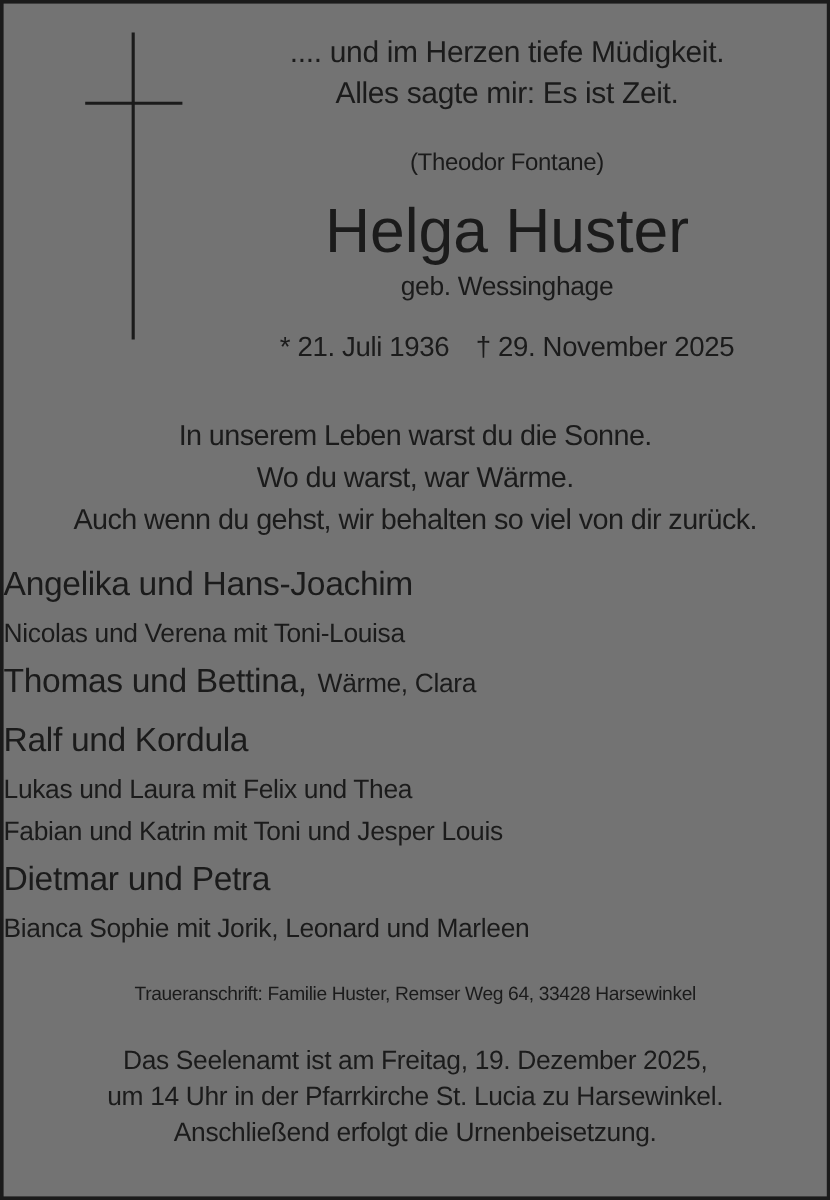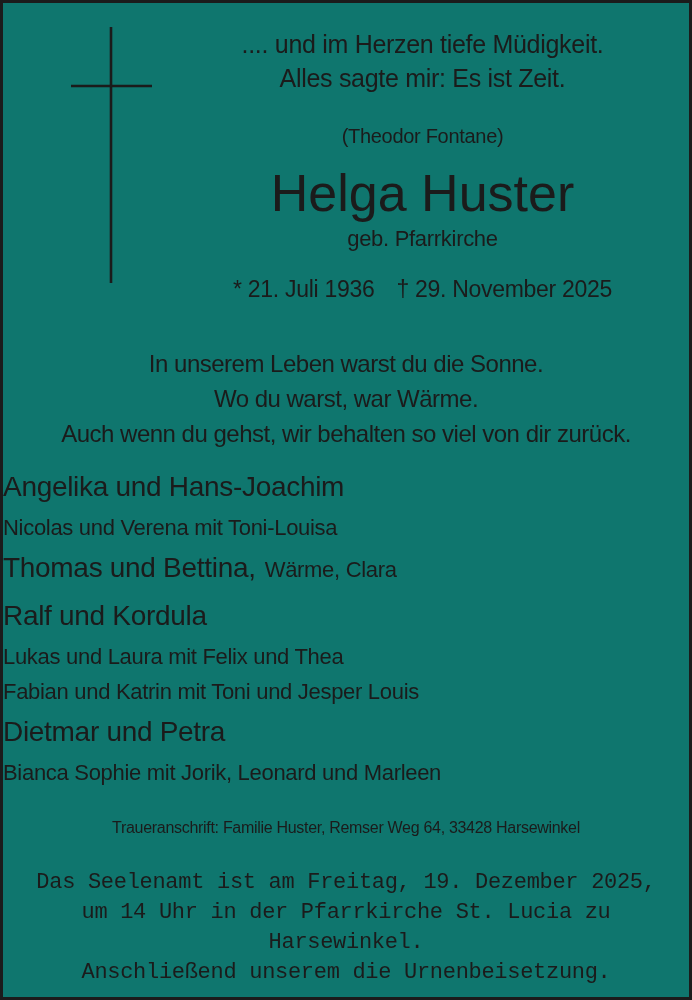--- a/index.html
+++ b/index.html
@@ -11,21 +11,21 @@
     font-family: "Liberation Sans", sans-serif;
     color: #1b1b1b;
     letter-spacing: -0.3px;
     -webkit-font-smoothing: antialiased;
   }
   .notice-card {
     box-sizing: border-box;
     width: 692px;
     height: 1000px;
     border: 3px solid #1b1b1b;
-    background: #0f766e;
+    background: #737373;
     overflow: hidden;
     position: relative;
   }
   
   .header-section {
     position: relative;
     padding-top: 24px;
   }
   .cross-wrap {
     position: absolute;
@@ -110,41 +110,40 @@
   }
   
   .service-section {
     margin-top: 26px;
     text-align: center;
   }
   .service-line {
     font-size: 22px;
     line-height: 30px;
     letter-spacing: -0.3px;
-    font-family: Liberation Mono, monospace;
   }
 </style>
 </head>
 <body>
 
 <div class="notice-card">
 
   <div class="header-section">
     <div class="cross-wrap">
       <svg width="85" height="260" viewBox="0 0 85 260" aria-hidden="true">
         <line x1="42" y1="2" x2="42" y2="258" stroke="#1b1b1b" stroke-width="2.6"></line>
         <line x1="2" y1="61" x2="83" y2="61" stroke="#1b1b1b" stroke-width="2.6"></line>
       </svg>
     </div>
     <div class="header-text">
       <div class="quote-line">.... und im Herzen tiefe Müdigkeit.</div>
       <div class="quote-line">Alles sagte mir: Es ist Zeit.</div>
       <div class="attribution">(Theodor Fontane)</div>
       <div class="deceased-name">Helga Huster</div>
-      <div class="maiden-name">geb. Pfarrkirche</div>
+      <div class="maiden-name">geb. Wessinghage</div>
       <div class="life-dates">
         <span class="birth-date">* 21. Juli 1936</span><span class="death-date">† 29. November 2025</span>
       </div>
     </div>
   </div>
 
   <div class="verse-section">
     <div class="verse-line">In unserem Leben warst du die Sonne.</div>
     <div class="verse-line">Wo du warst, war Wärme.</div>
     <div class="verse-line">Auch wenn du gehst, wir behalten so viel von dir zurück.</div>
@@ -163,16 +162,16 @@
     <div class="mourner-small">Bianca Sophie mit Jorik, Leonard und Marleen</div>
   </div>
 
   <div class="address-section">
     <div class="address-line">Traueranschrift: Familie Huster, Remser Weg 64, 33428 Harsewinkel</div>
   </div>
 
   <div class="service-section">
     <div class="service-line">Das Seelenamt ist am Freitag, 19. Dezember 2025,</div>
     <div class="service-line">um 14 Uhr in der Pfarrkirche St. Lucia zu Harsewinkel.</div>
-    <div class="service-line">Anschließend unserem die Urnenbeisetzung.</div>
+    <div class="service-line">Anschließend erfolgt die Urnenbeisetzung.</div>
   </div>
 
 </div>
 
 </body></html>

